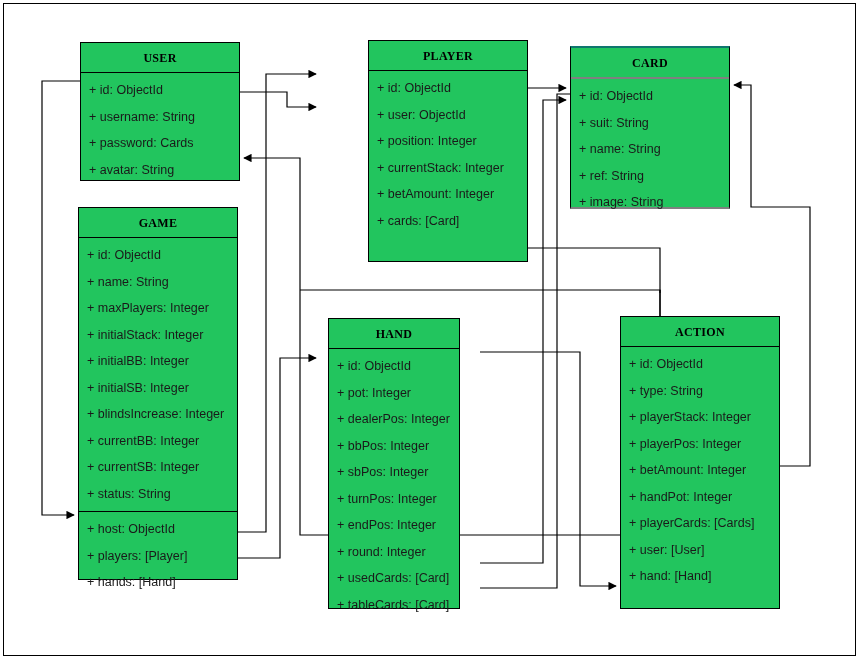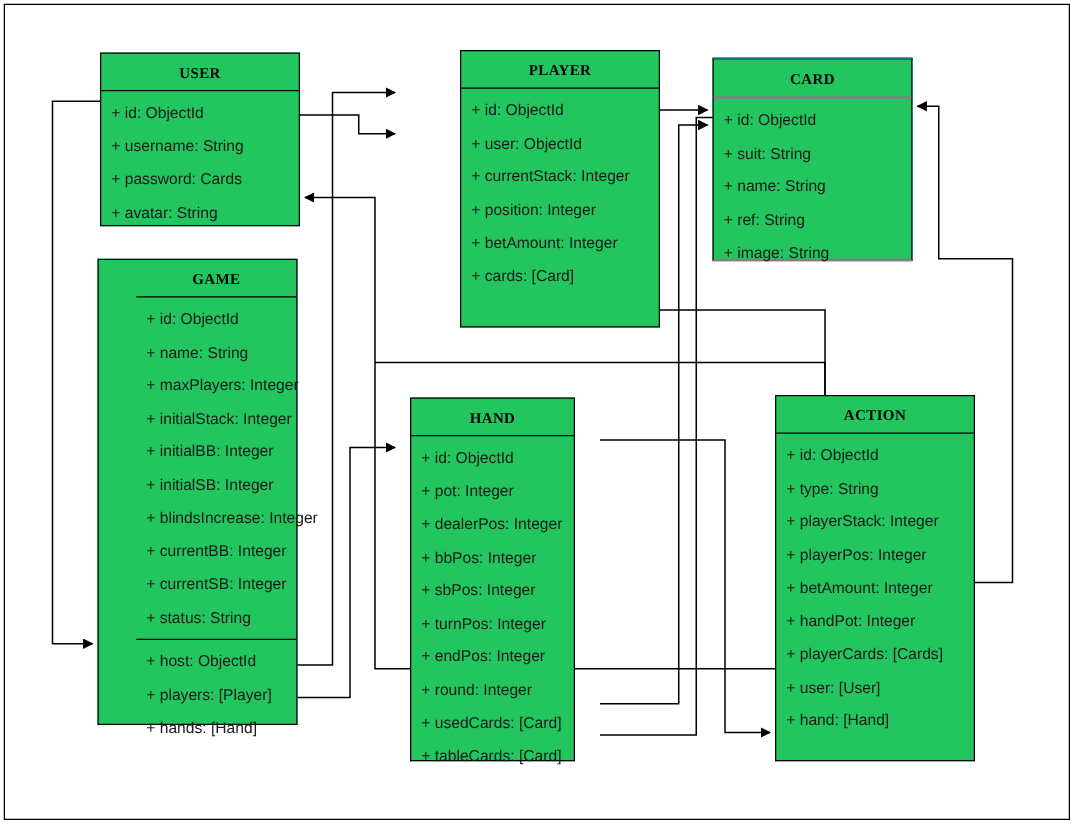--- a/index.html
+++ b/index.html
@@ -121,21 +121,21 @@
   <div class="uml-class" style="left:80px; top:42px; width:160px; height:139px;">
     <div class="uml-title">USER</div>
     <div class="uml-section">
       <div class="uml-attr">+ id: ObjectId</div>
       <div class="uml-attr">+ username: String</div>
       <div class="uml-attr">+ password: Cards</div>
       <div class="uml-attr">+ avatar: String</div>
     </div>
   </div>
 
-  <div class="uml-class" style="left:78px; top:207px; width:160px; height:373px;padding-left:30px;">
+  <div class="uml-class" style="left:78px; top:207px; width:160px; height:373px;">
     <div class="uml-title">GAME</div>
     <div class="uml-section">
       <div class="uml-attr">+ id: ObjectId</div>
       <div class="uml-attr">+ name: String</div>
       <div class="uml-attr">+ maxPlayers: Integer</div>
       <div class="uml-attr">+ initialStack: Integer</div>
       <div class="uml-attr">+ initialBB: Integer</div>
       <div class="uml-attr">+ initialSB: Integer</div>
       <div class="uml-attr">+ blindsIncrease: Integer</div>
       <div class="uml-attr">+ currentBB: Integer</div>
@@ -147,22 +147,22 @@
       <div class="uml-attr">+ players: [Player]</div>
       <div class="uml-attr">+ hands: [Hand]</div>
     </div>
   </div>
 
   <div class="uml-class" style="left:320px; top:40px; width:160px; height:222px;margin-left:48px;">
     <div class="uml-title">PLAYER</div>
     <div class="uml-section">
       <div class="uml-attr">+ id: ObjectId</div>
       <div class="uml-attr">+ user: ObjectId</div>
+      <div class="uml-attr">+ position: Integer</div>
       <div class="uml-attr">+ currentStack: Integer</div>
-      <div class="uml-attr">+ position: Integer</div>
       <div class="uml-attr">+ betAmount: Integer</div>
       <div class="uml-attr">+ cards: [Card]</div>
     </div>
   </div>
 
   <div class="uml-class gray-rules" style="left:570px; top:46px; width:160px; height:163px;">
     <div class="uml-title">CARD</div>
     <div class="uml-section">
       <div class="uml-attr">+ id: ObjectId</div>
       <div class="uml-attr">+ suit: String</div>

